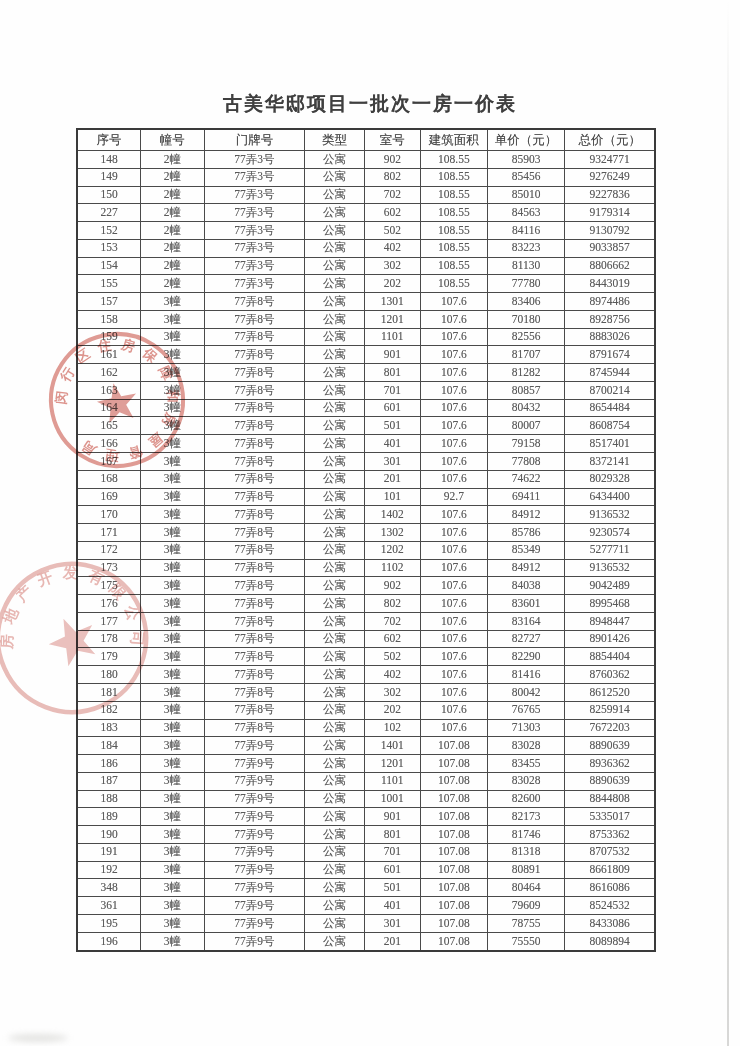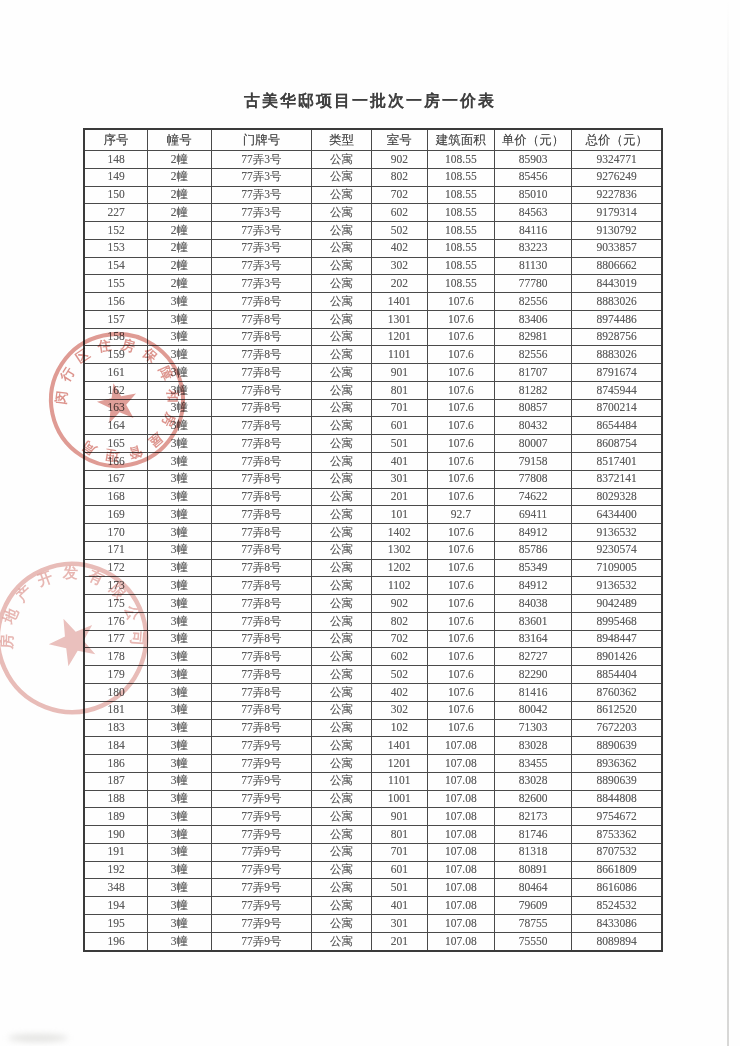--- a/index.html
+++ b/index.html
@@ -14,26 +14,26 @@
   .page-edge-right{
     position:absolute;top:0;right:11px;width:2px;height:100%;
     background:linear-gradient(to bottom, rgba(200,200,198,0) 0%, rgba(195,195,192,.55) 30%, rgba(190,190,188,.6) 100%);
   }
   .corner-smudge{
     position:absolute;left:8px;bottom:4px;width:60px;height:8px;
     background:rgba(180,180,175,.35);filter:blur(3px);border-radius:50%;
   }
   .doc-title{
     position:absolute;top:91px;left:0;width:100%;
-    text-align:center;font-size:16px;font-weight:bold;
+    text-align:center;font-size:19px;font-weight:bold;
     letter-spacing:2px;color:#3f3f3f;margin:0;
     text-shadow:0 0 .6px rgba(70,70,70,.6);
   }
   table.price-table{
-    position:absolute;left:83px;top:128px;width:580px;height:824px;
+    position:absolute;left:76px;top:128px;width:580px;height:824px;
     border-collapse:collapse;table-layout:fixed;
     border:2px solid #3a3a3a;
   }
   .price-table th,.price-table td{
     border:1px solid #4a4a4a;
     text-align:center;vertical-align:middle;
     padding:0;line-height:1;
     white-space:nowrap;overflow:hidden;
   }
   .price-table th{
@@ -162,47 +162,37 @@
           <td>155</td>
           <td>2幢</td>
           <td>77弄3号</td>
           <td>公寓</td>
           <td>202</td>
           <td>108.55</td>
           <td>77780</td>
           <td>8443019</td>
         </tr>
         <tr>
-          <td>156</td>
-          <td>3幢</td>
-          <td>77弄8号</td>
-          <td>公寓</td>
-          <td>1401</td>
-          <td>107.6</td>
-          <td>82556</td>
-          <td>8883026</td>
-        </tr>
-        <tr>
           <td>157</td>
           <td>3幢</td>
           <td>77弄8号</td>
           <td>公寓</td>
           <td>1301</td>
           <td>107.6</td>
           <td>83406</td>
           <td>8974486</td>
         </tr>
         <tr>
           <td>158</td>
           <td>3幢</td>
           <td>77弄8号</td>
           <td>公寓</td>
           <td>1201</td>
           <td>107.6</td>
-          <td>82981</td>
+          <td>70180</td>
           <td>8928756</td>
         </tr>
         <tr>
           <td>159</td>
           <td>3幢</td>
           <td>77弄8号</td>
           <td>公寓</td>
           <td>1101</td>
           <td>107.6</td>
           <td>82556</td>
@@ -319,21 +309,21 @@
           <td>9230574</td>
         </tr>
         <tr>
           <td>172</td>
           <td>3幢</td>
           <td>77弄8号</td>
           <td>公寓</td>
           <td>1202</td>
           <td>107.6</td>
           <td>85349</td>
-          <td>7109005</td>
+          <td>5277711</td>
         </tr>
         <tr>
           <td>173</td>
           <td>3幢</td>
           <td>77弄8号</td>
           <td>公寓</td>
           <td>1102</td>
           <td>107.6</td>
           <td>84912</td>
           <td>9136532</td>
@@ -402,20 +392,30 @@
           <td>181</td>
           <td>3幢</td>
           <td>77弄8号</td>
           <td>公寓</td>
           <td>302</td>
           <td>107.6</td>
           <td>80042</td>
           <td>8612520</td>
         </tr>
         <tr>
+          <td>182</td>
+          <td>3幢</td>
+          <td>77弄8号</td>
+          <td>公寓</td>
+          <td>202</td>
+          <td>107.6</td>
+          <td>76765</td>
+          <td>8259914</td>
+        </tr>
+        <tr>
           <td>183</td>
           <td>3幢</td>
           <td>77弄8号</td>
           <td>公寓</td>
           <td>102</td>
           <td>107.6</td>
           <td>71303</td>
           <td>7672203</td>
         </tr>
         <tr>
@@ -459,21 +459,21 @@
           <td>8844808</td>
         </tr>
         <tr>
           <td>189</td>
           <td>3幢</td>
           <td>77弄9号</td>
           <td>公寓</td>
           <td>901</td>
           <td>107.08</td>
           <td>82173</td>
-          <td>9754672</td>
+          <td>5335017</td>
         </tr>
         <tr>
           <td>190</td>
           <td>3幢</td>
           <td>77弄9号</td>
           <td>公寓</td>
           <td>801</td>
           <td>107.08</td>
           <td>81746</td>
           <td>8753362</td>
@@ -502,21 +502,21 @@
           <td>348</td>
           <td>3幢</td>
           <td>77弄9号</td>
           <td>公寓</td>
           <td>501</td>
           <td>107.08</td>
           <td>80464</td>
           <td>8616086</td>
         </tr>
         <tr>
-          <td>194</td>
+          <td>361</td>
           <td>3幢</td>
           <td>77弄9号</td>
           <td>公寓</td>
           <td>401</td>
           <td>107.08</td>
           <td>79609</td>
           <td>8524532</td>
         </tr>
         <tr>
           <td>195</td>

